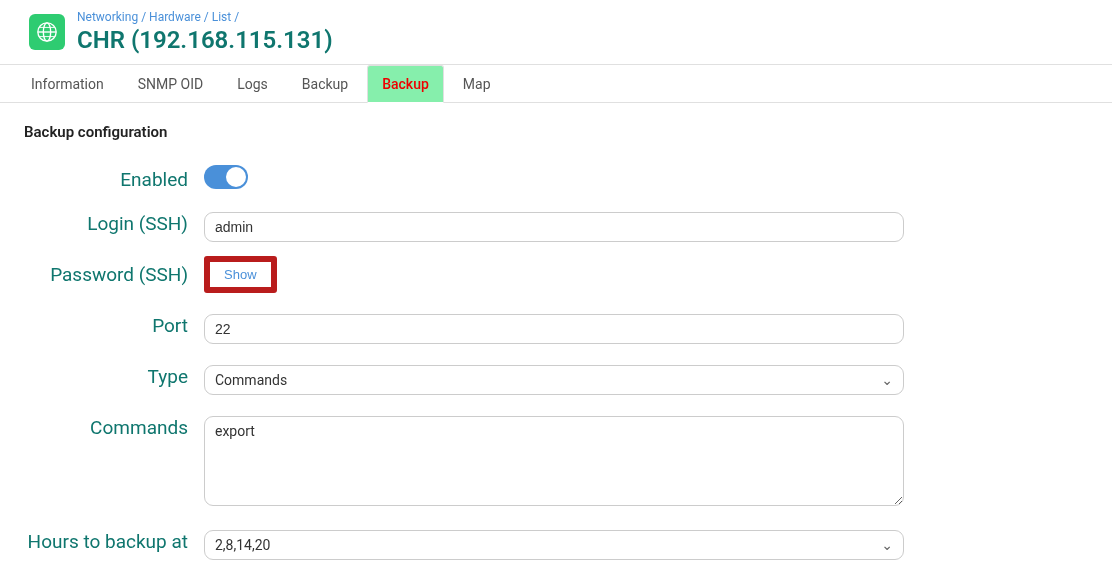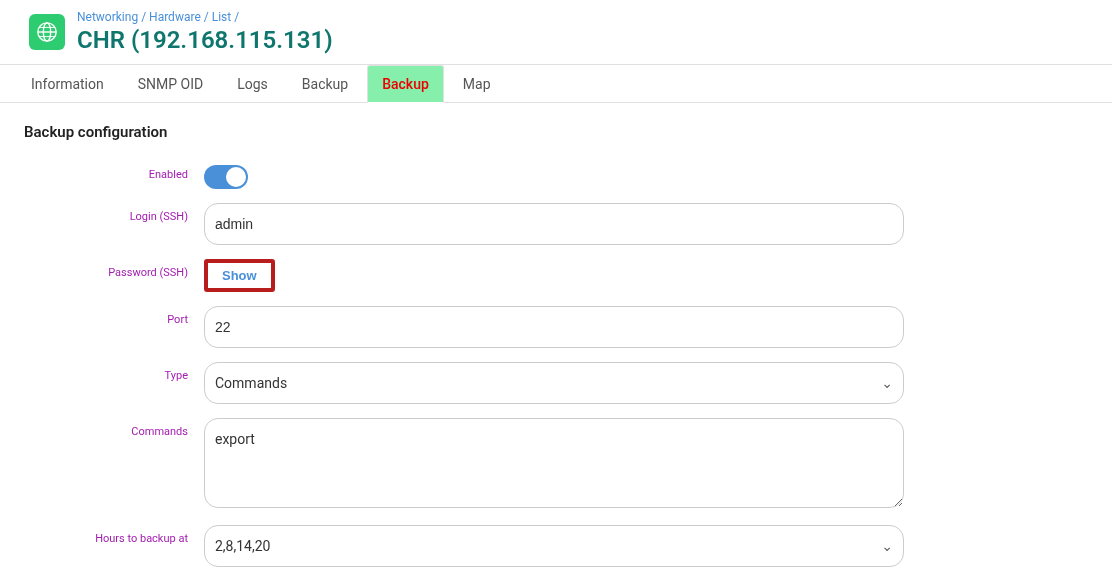--- a/index.html
+++ b/index.html
@@ -14,48 +14,49 @@
     .page-title { font-size: 24px; font-weight: 600; color: #0f766e; margin-top: 2px; }
 
     .tabs { display: flex; align-items: center; padding: 0 16px; border-bottom: 1px solid #e0e0e0; gap: 4px; }
     .tab { padding: 10px 14px; cursor: pointer; font-size: 14px; color: #555; border: 1px solid transparent; margin-bottom: -1px; border-radius: 3px 3px 0 0; text-decoration: none; display: inline-block; }
     .tab.active { border: 1px solid #e0e0e0; border-bottom: 1px solid #fff; color: #e00; font-weight: 500; background: #86efac; }
 
     .content { padding: 20px 24px; }
     .section-title { font-size: 15px; font-weight: 600; color: #222; margin-bottom: 20px; }
 
     .form-row { display: flex; align-items: flex-start; margin-bottom: 14px; }
-    .form-label { width: 180px; text-align: right; padding-right: 16px; color: #a21caf; font-size: 11px; padding-top: 7px; flex-shrink: 0; }
+    .form-label { width: 180px; text-align: right; padding-right: 16px; color: #0f766e; font-size: 19px; padding-top: 7px; flex-shrink: 0; }
     .form-control { flex: 1; max-width: 700px; }
 
     input[type="text"], textarea, .select-box {
       width: 100%;
-      padding: 12px 10px;
+      padding: 6px 10px;
       border: 1px solid #ccc;
-      border-radius: 14px;
+      border-radius: 9px;
       font-size: 14px;
       color: #333;
       background: #fff;
       outline: none;
+      margin-top: 7px;
     }
     .input-readonly { background: #f5f5f5; }
 
     textarea { resize: vertical; min-height: 90px; font-family: inherit; }
 
     .select-box { display: flex; align-items: center; justify-content: space-between; cursor: pointer; user-select: none; }
     .select-box .chevron { color: #666; }
 
     
     .toggle-wrapper { display: flex; align-items: center; padding-top: 4px; }
     .toggle { position: relative; width: 44px; height: 24px; }
     .toggle-track { width: 44px; height: 24px; background: #4a90d9; border-radius: 12px; cursor: pointer; transition: background 0.2s; position: relative; }
     .toggle-thumb { position: absolute; top: 2px; right: 2px; width: 20px; height: 20px; background: #fff; border-radius: 50%; transition: right 0.2s; }
 
     
-    .btn-show { padding: 5px 14px; border: 4px solid #b91c1c; border-radius: 3px; color: #4a90d9; background: #fff; cursor: pointer; font-size: 13px; font-weight: bold; }
+    .btn-show { padding: 5px 14px; border: 6px solid #b91c1c; border-radius: 3px; color: #4a90d9; background: #fff; cursor: pointer; font-size: 13px; }
 
     
     .actions { display: flex; justify-content: flex-end; align-items: center; gap: 10px; padding: 16px 24px; border-top: 1px solid #eee; margin-top: 10px; position: relative; }
     .btn-secondary { padding: 8px 16px; border: 1px solid #ccc; border-radius: 3px; background: #fff; color: #333; cursor: pointer; font-size: 13px; }
     .btn-primary { padding: 8px 20px; border: 1px solid #2563eb; border-radius: 3px; background: #2563eb; color: #fff; cursor: pointer; font-size: 13px; font-weight: 500; }
   </style>
 </head>
 <body>
 
 <div class="header">

